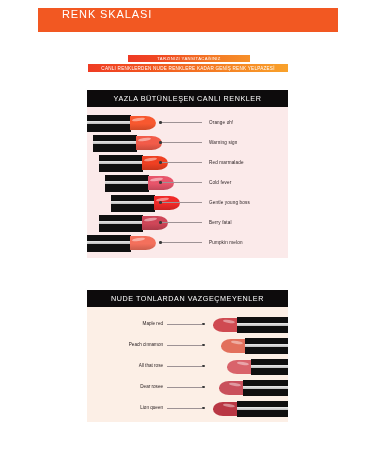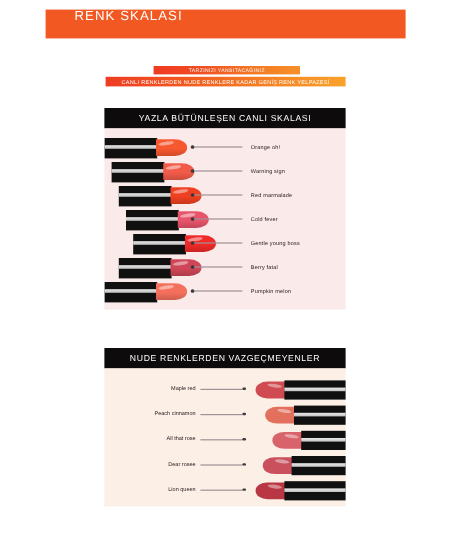--- a/index.html
+++ b/index.html
@@ -113,21 +113,21 @@
 
   <div class="tagline1">
     <span>TARZINIZI YANSITACAĞINIZ</span>
   </div>
   <div class="tagline2">
     <span>CANLI RENKLERDEN NUDE RENKLERE KADAR GENİŞ RENK YELPAZESİ</span>
   </div>
 
   <div class="panel" id="panel-vivid">
     <div class="panel-header">
-      <span>YAZLA BÜTÜNLEŞEN CANLI SKALASI</span>
+      <span>YAZLA BÜTÜNLEŞEN CANLI RENKLER</span>
     </div>
     <div class="panel-body" id="vivid-body">
         <div class="vrow" style="top: 6px; left: 0px;">
           <div class="lip">
             <div class="case"></div>
             <div class="bullet" style="background: linear-gradient(rgb(248, 88, 47) 0%, rgb(248, 88, 47) 55%, rgba(0, 0, 0, 0.16) 100%), rgb(248, 88, 47);"></div>
           </div>
         </div>
         <div class="conn" style="top: 15px; left: 72px;">
           <div class="dot"></div>
@@ -198,21 +198,21 @@
         <div class="conn" style="top: 135px; left: 72px;">
           <div class="dot"></div>
           <div class="line" style="width: 40px;"></div>
         </div>
         <div class="vlabel" style="top: 132.5px; left: 122px;">Pumpkin melon</div>
       </div>
   </div>
 
   <div class="panel" id="panel-nude">
     <div class="panel-header">
-      <span>NUDE RENKLERDEN VAZGEÇMEYENLER</span>
+      <span>NUDE TONLARDAN VAZGEÇMEYENLER</span>
     </div>
     <div class="panel-body" id="nude-body">
         <div class="nlabel" style="top: 14px; right: 125px;">Maple red</div>
         <div class="conn" style="top: 16.5px; left: 80px; flex-direction: row;">
           <div class="line" style="width: 35px;"></div>
           <div class="dot"></div>
         </div>
         <div class="nrow" style="top: 8px; left: 126px;">
           <div class="nlip">
             <div class="nbullet" style="background-color: rgb(207, 74, 81);"></div>

